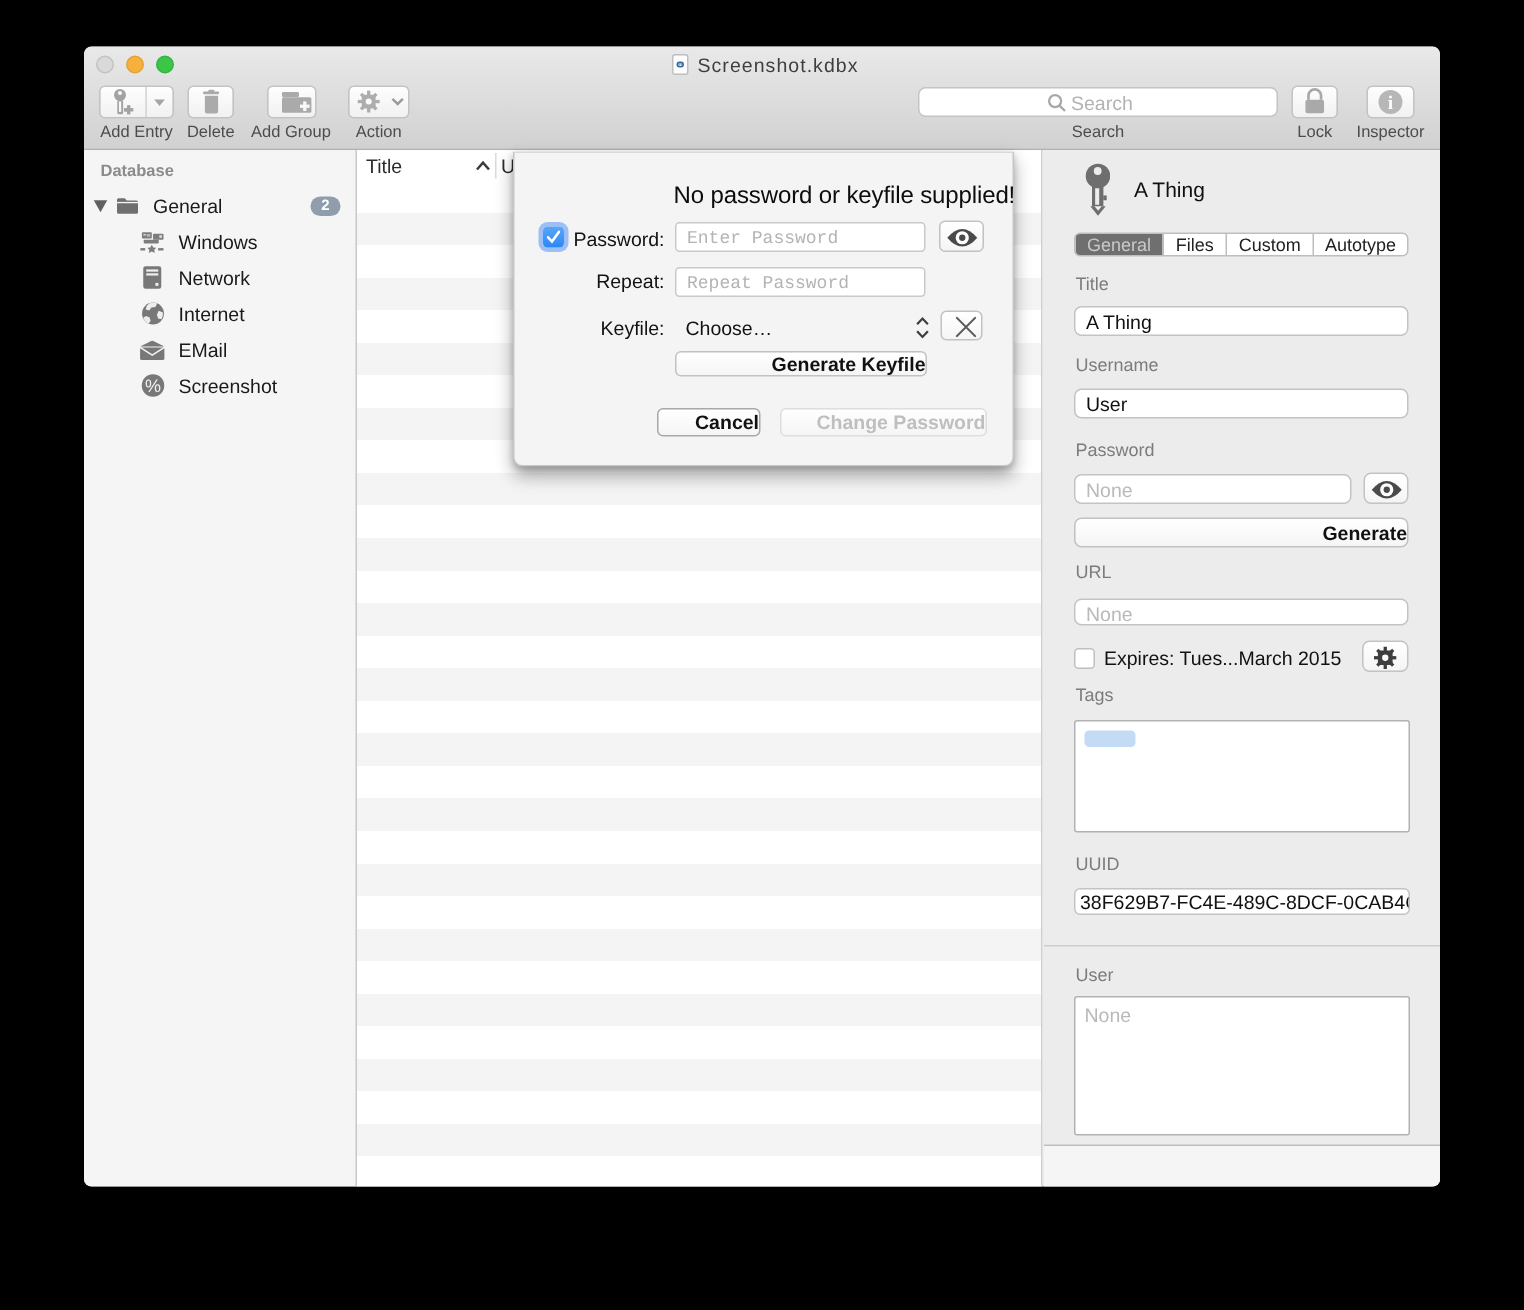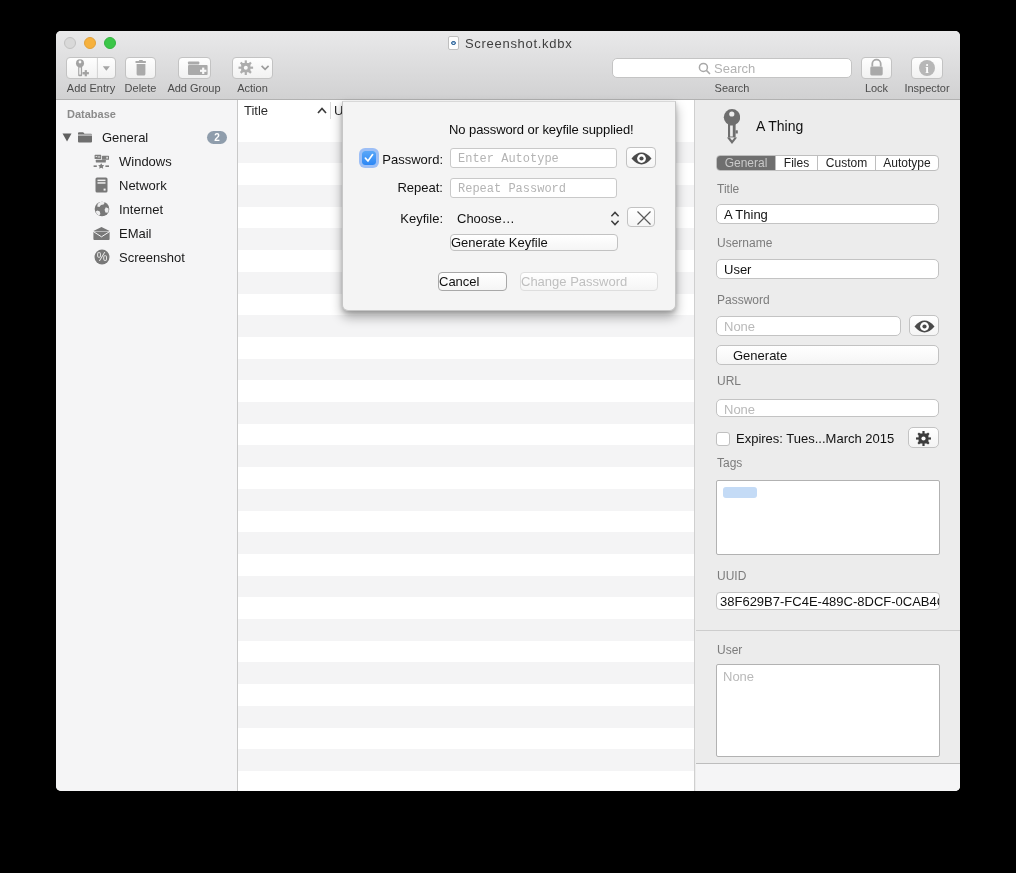--- a/index.html
+++ b/index.html
@@ -52,21 +52,21 @@
         border:1px solid #c3c3c3;border-radius:5px;}
   
   #sheet{position:absolute;left:286px;top:70px;width:334px;height:210px;background:#f4f4f4;
          border:1px solid #c6c6c6;border-top-color:#d8d8d8;border-radius:0 0 6px 6px;box-sizing:border-box;
          box-shadow:0 6px 12px rgba(0,0,0,.33),0 2px 4px rgba(0,0,0,.18);}
   .dlbl{position:absolute;font-size:13px;color:#121212;}
   .dfield{position:absolute;left:107px;width:167px;height:20px;box-sizing:border-box;background:#fff;
           border:1px solid #c9c9c9;border-radius:3px;color:#b4b4b4;
           font-family:"Liberation Mono",monospace;font-size:12px;padding:3px 0 0 7px;white-space:nowrap;overflow:hidden;}
   .sbtn{position:absolute;box-sizing:border-box;background:linear-gradient(#fff,#f5f5f5);
-        border:1px solid #c2c2c2;border-radius:4px;text-align:left;font-size:13px;color:#111;}
+        border:1px solid #c2c2c2;border-radius:4px;text-align:right;font-size:13px;color:#111;font-weight:bold;}
 </style></head>
 <body>
 <div id="win">
 
   <div id="tb">
     <div class="light" id="l1"></div>
       <div class="light" id="l2"></div>
       <div class="light" id="l3"></div>
     <div id="dicon">
         <i></i>
@@ -273,29 +273,29 @@
     <div style="position:absolute;left:0;top:530px;width:264px;height:1px;background:#cdcdcd;"></div>
     <div class="ilbl" style="top:543px;">User</div>
     <div style="position:absolute;left:20px;top:564px;width:224px;height:93px;background:#fff;
          border:1px solid #b2b2b2;border-radius:2px;box-sizing:border-box;">
       <div style="position:absolute;left:6px;top:4px;font-size:13px;color:#b9b9b9;">None</div>
     </div>
     <div style="position:absolute;left:0;top:663px;width:264px;height:28px;background:#f5f5f6;border-top:1px solid #bdbdbd;box-sizing:border-box;"></div>
   </div>
 
   <div id="sheet">
-    <div style="position:absolute;left:106px;top:20px;font-size:13px;letter-spacing:-0.08px;white-space:nowrap;color:#0c0c0c;">No password or keyfile supplied!</div>
+    <div style="position:absolute;left:106px;top:20px;font-size:16px;letter-spacing:-0.08px;white-space:nowrap;color:#0c0c0c;">No password or keyfile supplied!</div>
     <div id="chk" style="position:absolute;left:19px;top:49px;width:14px;height:14px;border-radius:3px;
          background:linear-gradient(#5aa7f8,#2c87f5);box-shadow:0 0 0 3px rgba(141,181,246,.85);">
       <svg width="14" height="14" viewBox="0 0 14 14" style="position:absolute;left:0;top:0;">
         <path d="M3.4 7.2 L6 10 L10.6 3.6" fill="none" stroke="#fff" stroke-width="1.7" stroke-linecap="round"></path>
       </svg>
     </div>
     <div class="dlbl" style="left:0px;top:50px;width:100px;text-align:right;">Password:</div>
-    <div class="dfield" style="top:46px;">Enter Autotype</div>
+    <div class="dfield" style="top:46px;">Enter Password</div>
     <div class="sbtn" id="eye1" style="left:283px;top:45px;width:30px;height:21px;">
       <svg width="21" height="13" viewBox="0 0 21 13" style="position:absolute;left:4px;top:4px;">
         <path d="M0.5 6.5 Q5.5 0.6 10.5 0.6 Q15.5 0.6 20.5 6.5 Q15.5 12.4 10.5 12.4 Q5.5 12.4 0.5 6.5 Z" fill="#4a4a4a"></path>
         <circle cx="10.5" cy="6.5" r="4.4" fill="#fff"></circle>
         <circle cx="10.5" cy="6.5" r="2.1" fill="#4a4a4a"></circle>
       </svg>
     </div>
     <div class="dlbl" style="left:0px;top:78px;width:100px;text-align:right;">Repeat:</div>
     <div class="dfield" style="top:76px;">Repeat Password</div>
     <div class="dlbl" style="left:0px;top:109px;width:100px;text-align:right;">Keyfile:</div>

